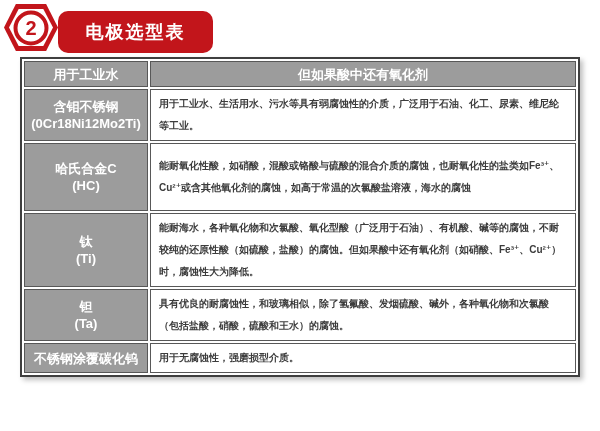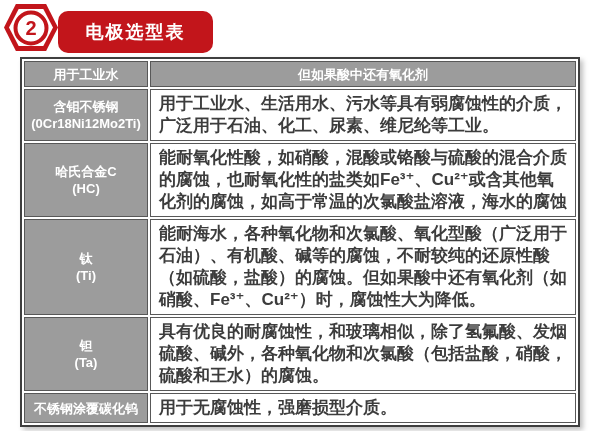--- a/index.html
+++ b/index.html
@@ -42,21 +42,21 @@
   }
   table.sel th,table.sel td{border:1px solid #585858;}
   th.c-mat{width:118px;}
   .gcell{
     background:#9c9c9c;color:#ffffff;font-weight:bold;
     text-align:center;vertical-align:middle;
     font-size:13px;line-height:17px;padding:2px;
   }
   td.desc{
     background:#ffffff;color:#3c3c3c;font-weight:bold;
-    font-size:17px;line-height:22px;
+    font-size:10px;line-height:22px;
     padding:3px 8px;vertical-align:middle;text-align:left;
   }
   tr.h-head{height:26px;}
   tr.h-r0{height:48px;}
   tr.h-r1{height:40px;}
   tr.h-r2{height:68px;}
   tr.h-r3{height:68px;}
   tr.h-r4{height:44px;}
   tr.h-r5{height:24px;}
   .mat-sub{display:block;}

